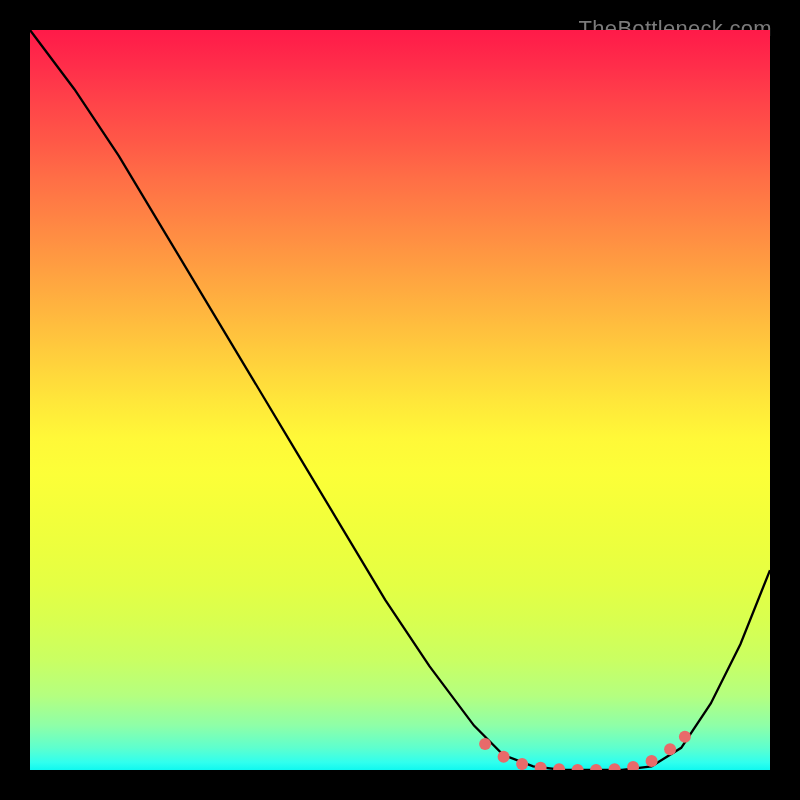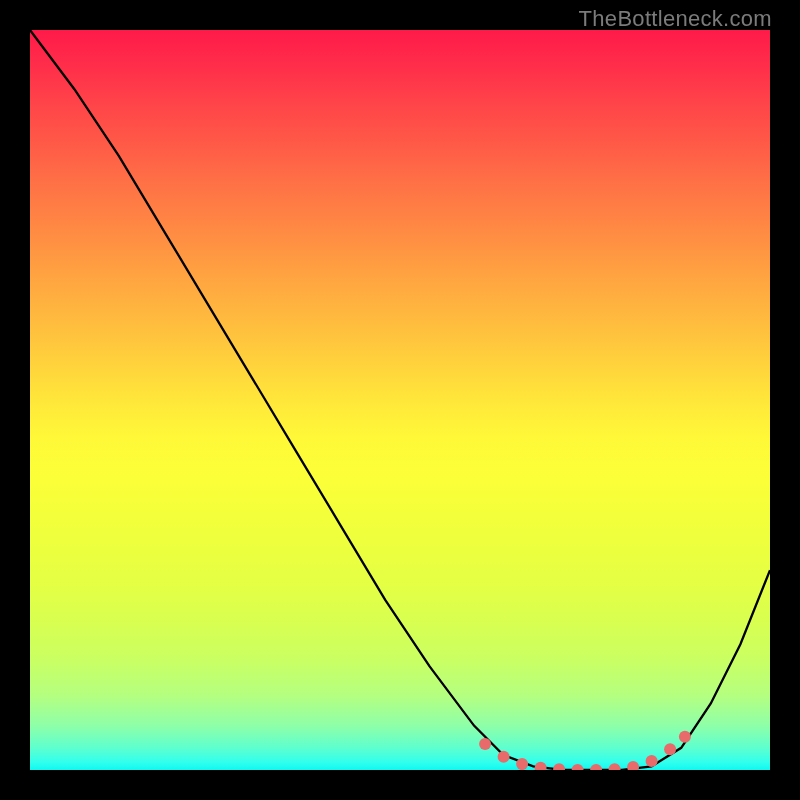--- a/index.html
+++ b/index.html
@@ -49,21 +49,21 @@
     );
   }
   .curve-svg {
     position: absolute;
     inset: 0;
     width: 100%;
     height: 100%;
   }
   .watermark {
     position: absolute;
-    top: 6px;
+    top: 16px;
     right: 28px;
     color: #7b7b7b;
     font-size: 22px;
     font-weight: 500;
     letter-spacing: 0.3px;
   }
 </style>
 </head>
 <body>
 

